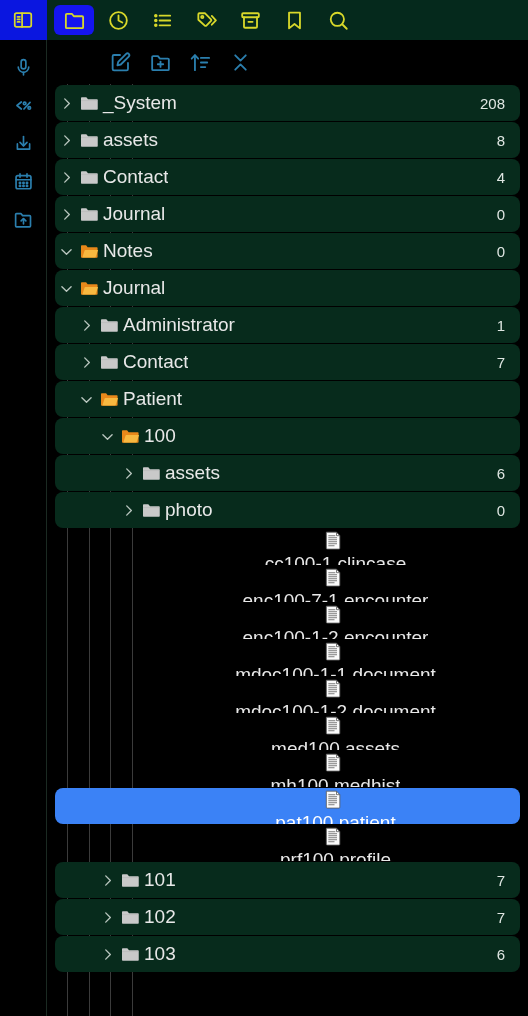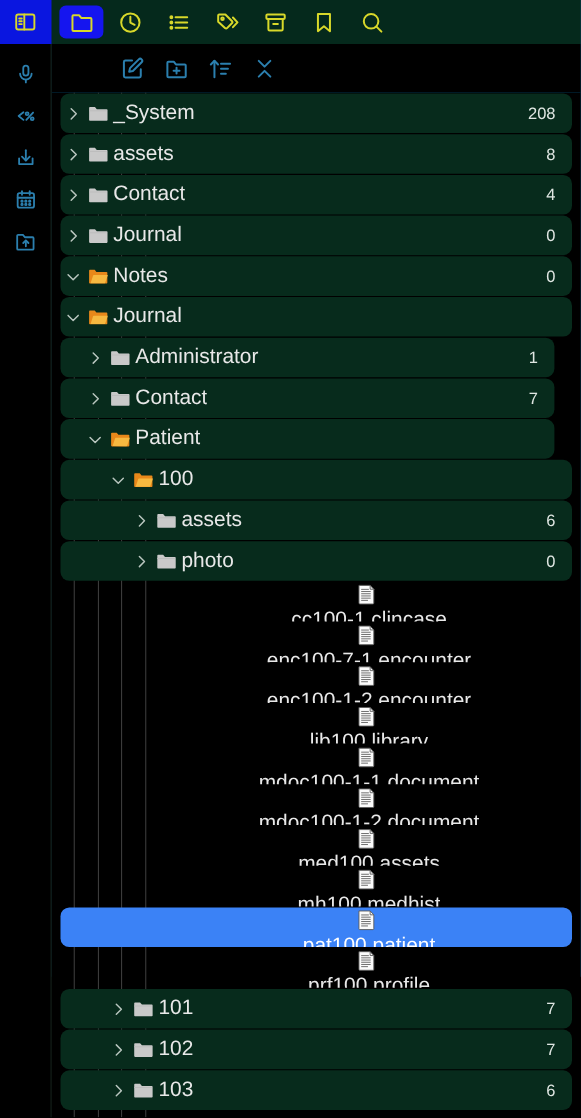--- a/index.html
+++ b/index.html
@@ -74,21 +74,21 @@
   .row .ficon { width: 24px; flex:0 0 24px; display:flex; align-items:center; justify-content:center; }
   .row .label { padding-left: 2px; overflow: hidden; text-overflow: ellipsis; }
   .row.file .label { padding-left: 6px; }
   .row .count {
     margin-left: auto; padding-right: 15px; font-size: 15px; color: #dfe6e2;
   }
   .row.file.selected .label { color: #ffffff; text-align: right; }
 
   
   .d0 { margin-left: 8px;  margin-right: 8px; }
-  .d1 { margin-left: 8px;  margin-right: 24px; padding-left: 20px; }
+  .d1 { margin-left: 8px;  margin-right: 8px; padding-left: 20px; }
   .d2 { margin-left: 8px;  margin-right: 8px; padding-left: 41px; }
   .d3 { margin-left: 8px;  margin-right: 8px; padding-left: 62px; }
   .d4f{ margin-left: 8px;  margin-right: 8px; padding-left: 90px; flex-direction: column; }
 </style>
 </head>
 <body>
 
 <div id="app">
 
   <div id="rail">
@@ -468,37 +468,20 @@
                 <g fill="#6a6a6a">
                   <rect x="4.4" y="5.2" width="8.4" height="1.05"></rect>
                   <rect x="4.4" y="7.6" width="10.4" height="1.05"></rect>
                   <rect x="4.4" y="10" width="10.4" height="1.05"></rect>
                   <rect x="4.4" y="12.4" width="10.4" height="1.05"></rect>
                   <rect x="4.4" y="14.8" width="10.4" height="1.05"></rect>
                   <rect x="4.4" y="17.2" width="7.4" height="1.05"></rect>
                 </g>
               </svg>
             </span>
-            <span class="label">lib100.library</span>
-          </div>
-          <div class="row file d4f">
-            <span class="ficon">
-              <svg width="18" height="20" viewBox="0 0 20 24">
-                <path d="M2 1.4h12.2l4 4.2v15.1a1 1 0 0 1-1 1H3a1 1 0 0 1-1-1z" fill="#fbfbfb" stroke="#5c5c5c" stroke-width="1"></path>
-                <path d="M14.2 1.4v4.2h4" fill="none" stroke="#5c5c5c" stroke-width="1"></path>
-                <g fill="#6a6a6a">
-                  <rect x="4.4" y="5.2" width="8.4" height="1.05"></rect>
-                  <rect x="4.4" y="7.6" width="10.4" height="1.05"></rect>
-                  <rect x="4.4" y="10" width="10.4" height="1.05"></rect>
-                  <rect x="4.4" y="12.4" width="10.4" height="1.05"></rect>
-                  <rect x="4.4" y="14.8" width="10.4" height="1.05"></rect>
-                  <rect x="4.4" y="17.2" width="7.4" height="1.05"></rect>
-                </g>
-              </svg>
-            </span>
             <span class="label">mdoc100-1-1.document</span>
           </div>
           <div class="row file d4f">
             <span class="ficon">
               <svg width="18" height="20" viewBox="0 0 20 24">
                 <path d="M2 1.4h12.2l4 4.2v15.1a1 1 0 0 1-1 1H3a1 1 0 0 1-1-1z" fill="#fbfbfb" stroke="#5c5c5c" stroke-width="1"></path>
                 <path d="M14.2 1.4v4.2h4" fill="none" stroke="#5c5c5c" stroke-width="1"></path>
                 <g fill="#6a6a6a">
                   <rect x="4.4" y="5.2" width="8.4" height="1.05"></rect>
                   <rect x="4.4" y="7.6" width="10.4" height="1.05"></rect>

